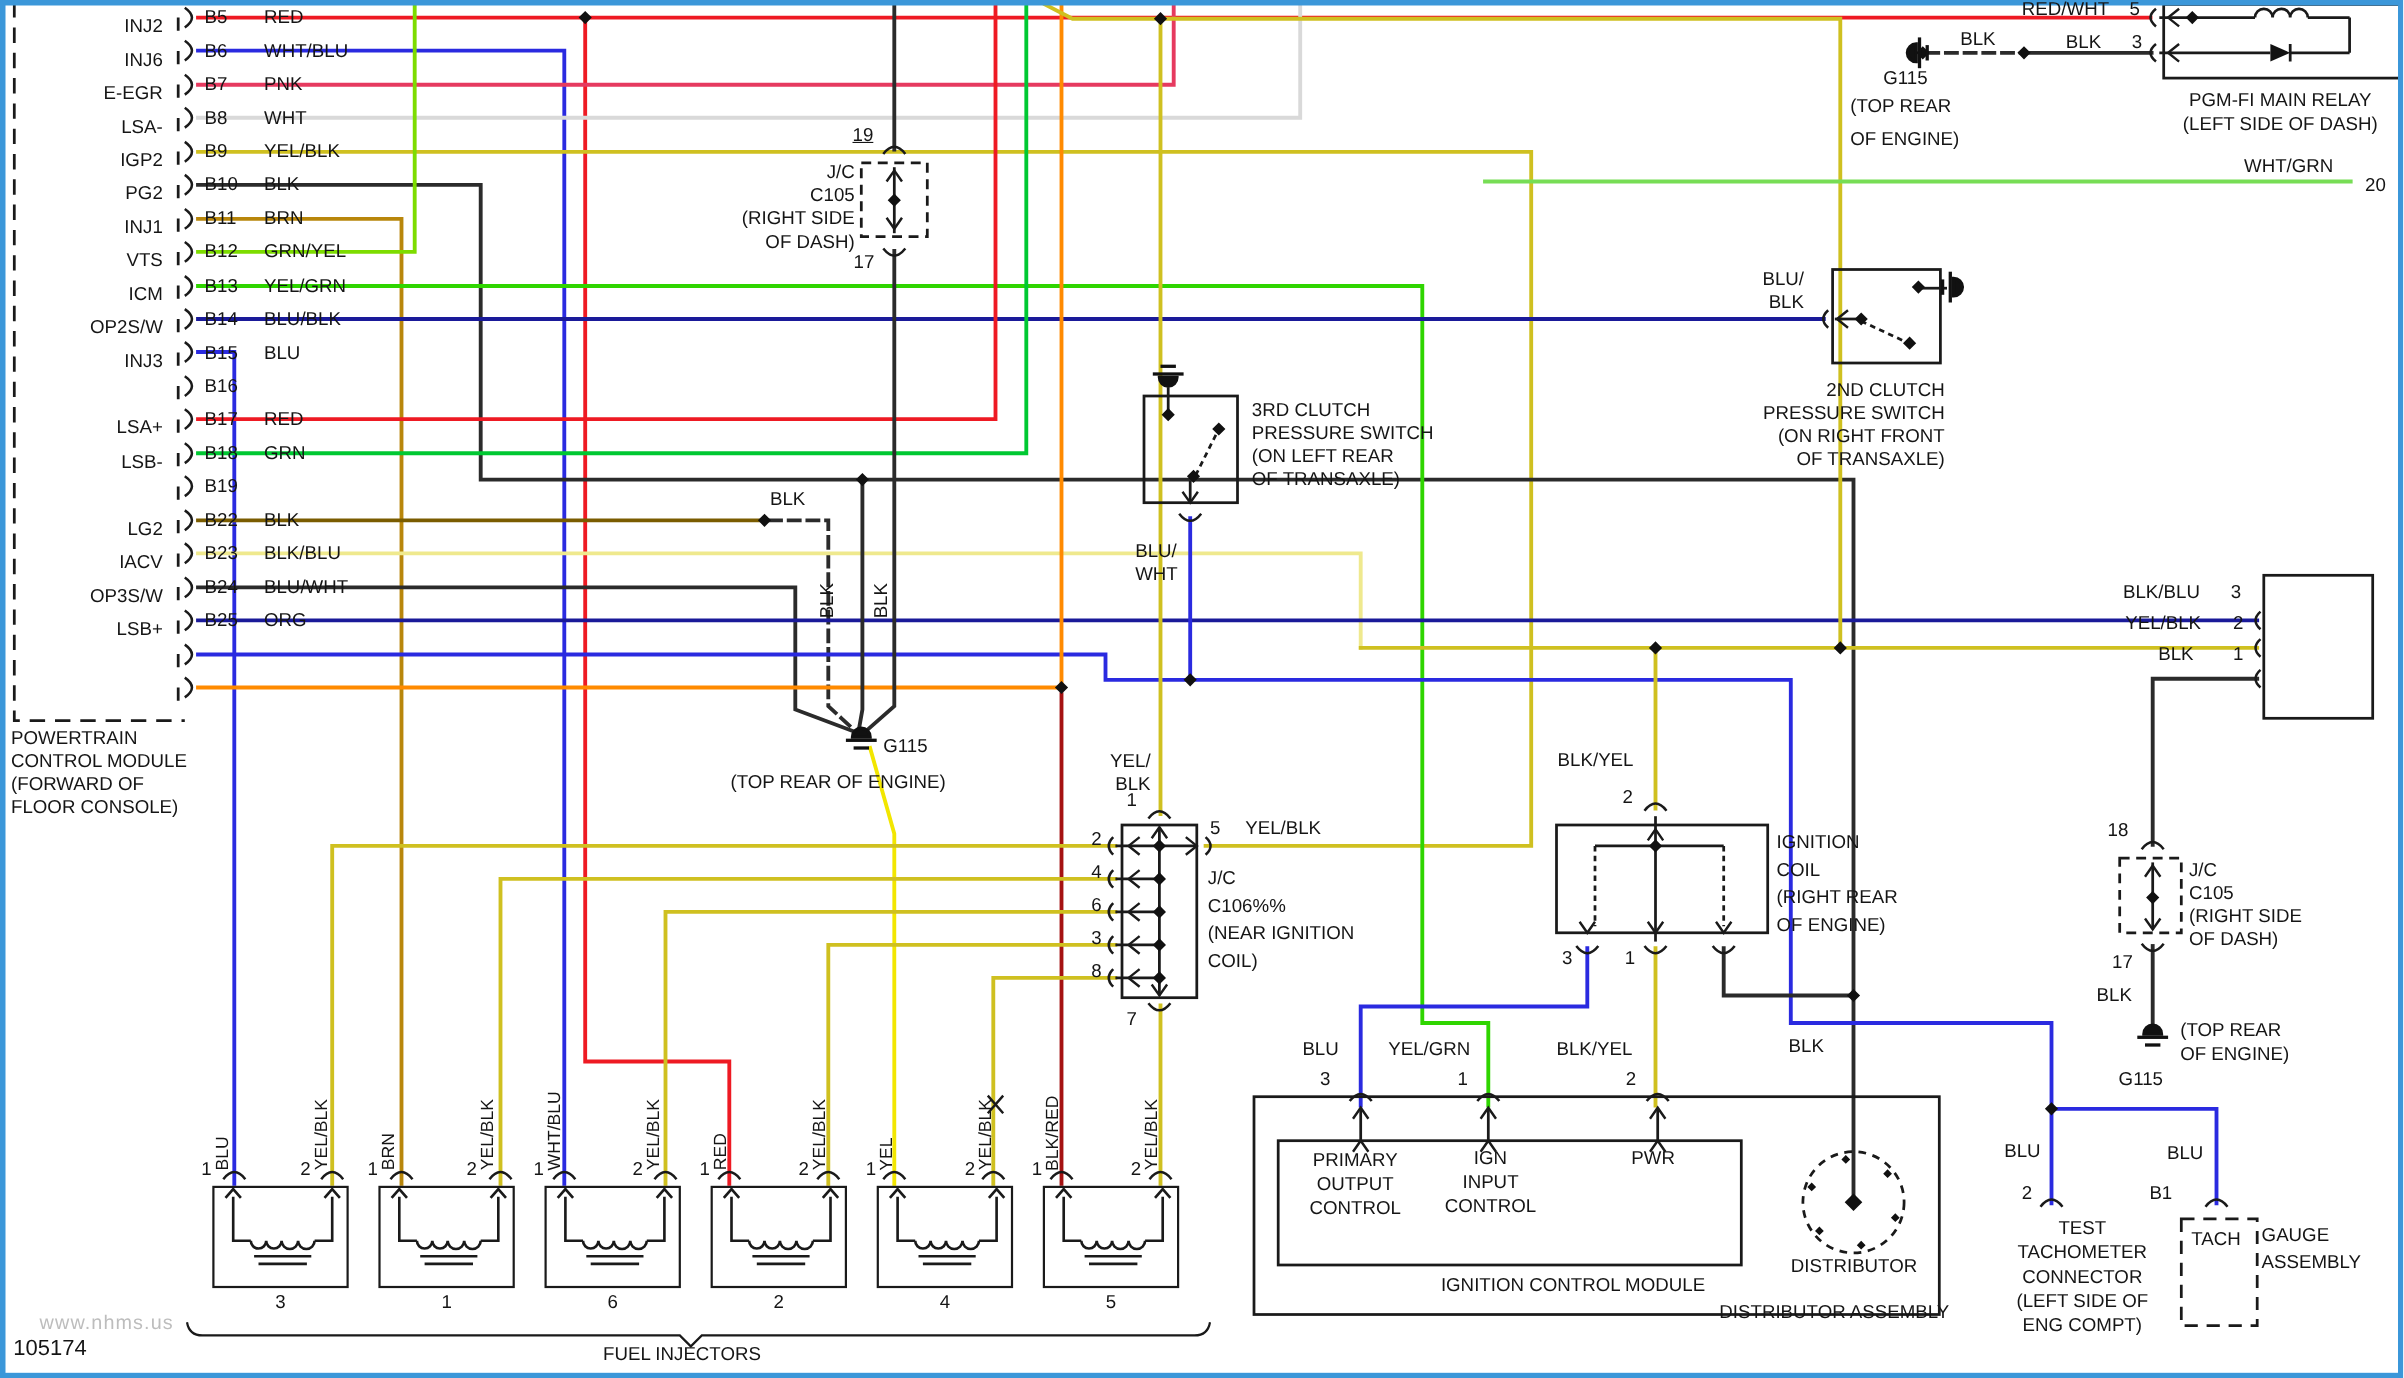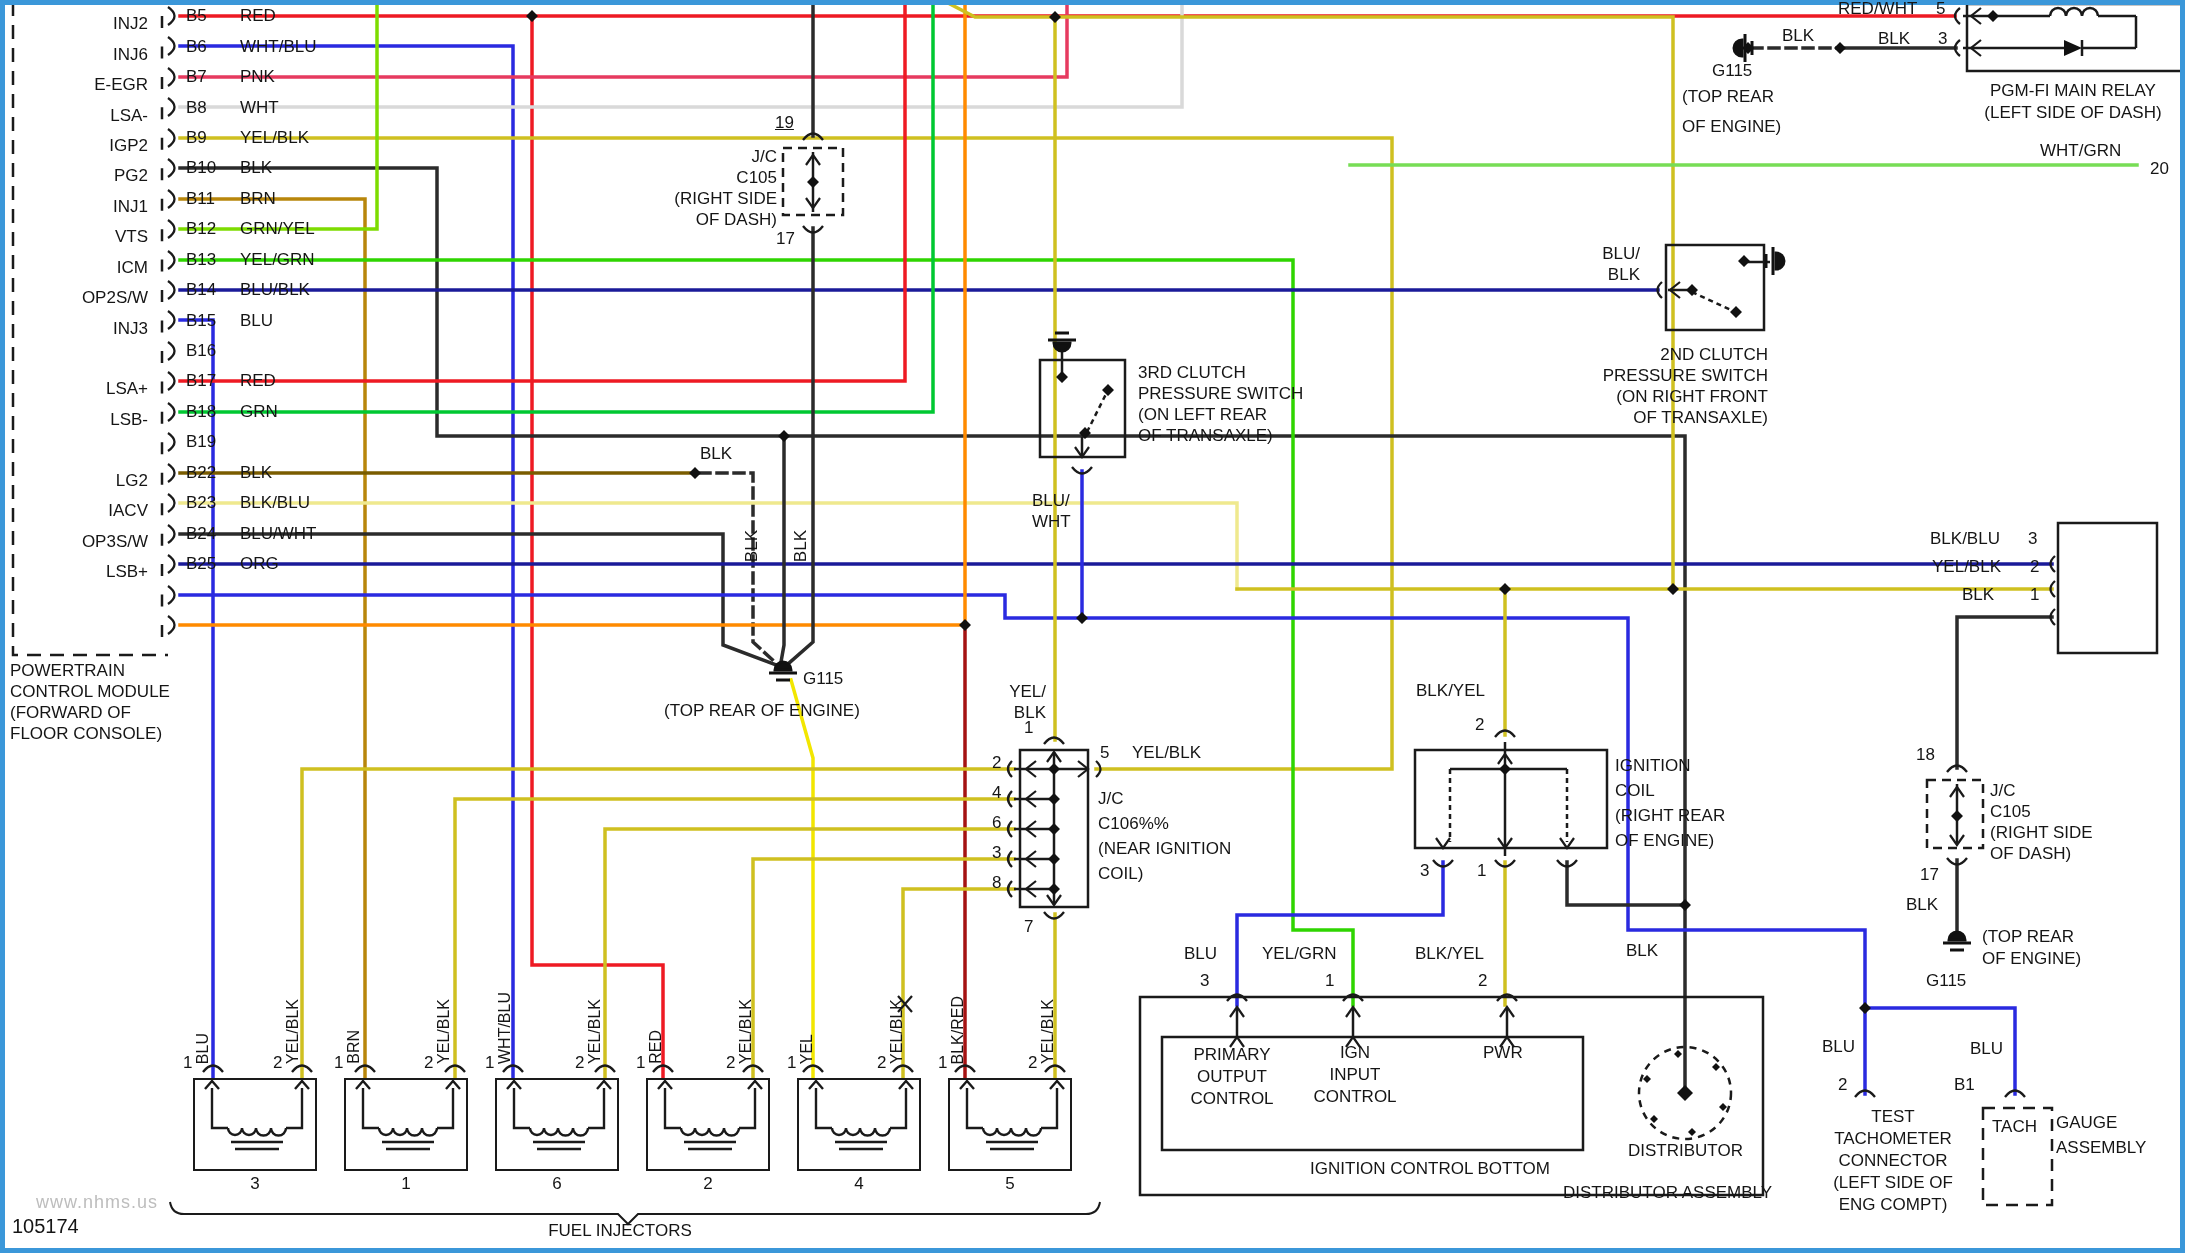--- a/index.html
+++ b/index.html
@@ -410,21 +410,21 @@
 <div class="lbl" style="left:1415px;top:943px;">BLK/YEL</div>
 <div class="lbl" style="left:1478px;top:970px;">2</div>
 <div class="lbl" style="left:1626px;top:940px;">BLK</div>
 <div class="lbl c lh22" style="left:1172px;top:1044px;width:120px;">PRIMARY
 OUTPUT
 CONTROL</div>
 <div class="lbl c lh22" style="left:1300px;top:1042px;width:110px;">IGN
 INPUT
 CONTROL</div>
 <div class="lbl" style="left:1483px;top:1042px;">PWR</div>
-<div class="lbl c" style="left:1265px;top:1158px;width:330px;">IGNITION CONTROL BOTTOM</div>
+<div class="lbl c" style="left:1265px;top:1158px;width:330px;">IGNITION CONTROL MODULE</div>
 <div class="lbl c" style="left:1608px;top:1140px;width:155px;">DISTRIBUTOR</div>
 <div class="lbl r" style="left:1563px;top:1182px;width:200px;">DISTRIBUTOR ASSEMBLY</div>
 
 <div class="lbl" style="left:1930px;top:528px;">BLK/BLU</div>
 <div class="lbl" style="left:2028px;top:528px;">3</div>
 <div class="lbl" style="left:1932px;top:556px;">YEL/BLK</div>
 <div class="lbl" style="left:2030px;top:556px;">2</div>
 <div class="lbl" style="left:1962px;top:584px;">BLK</div>
 <div class="lbl" style="left:2030px;top:584px;">1</div>
 

